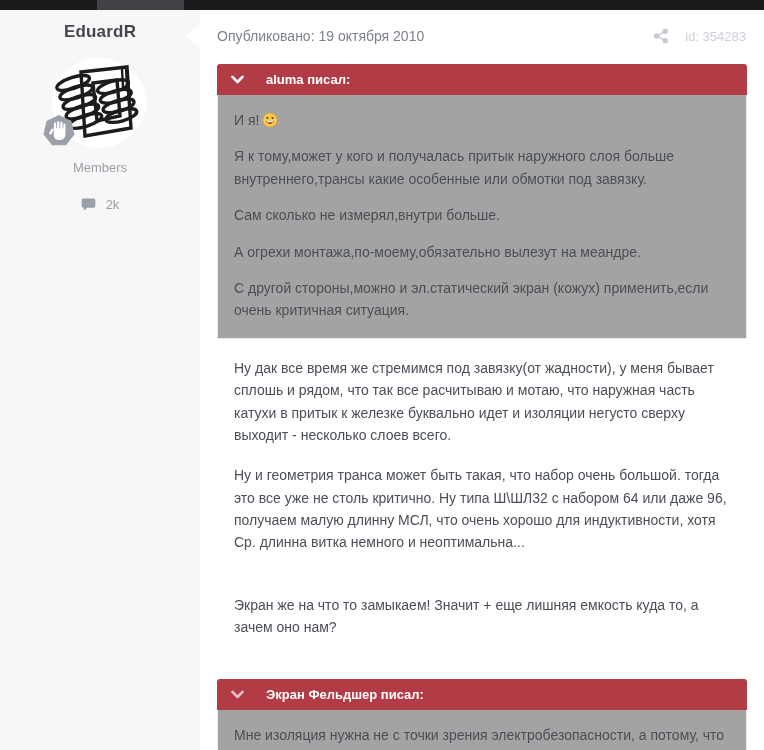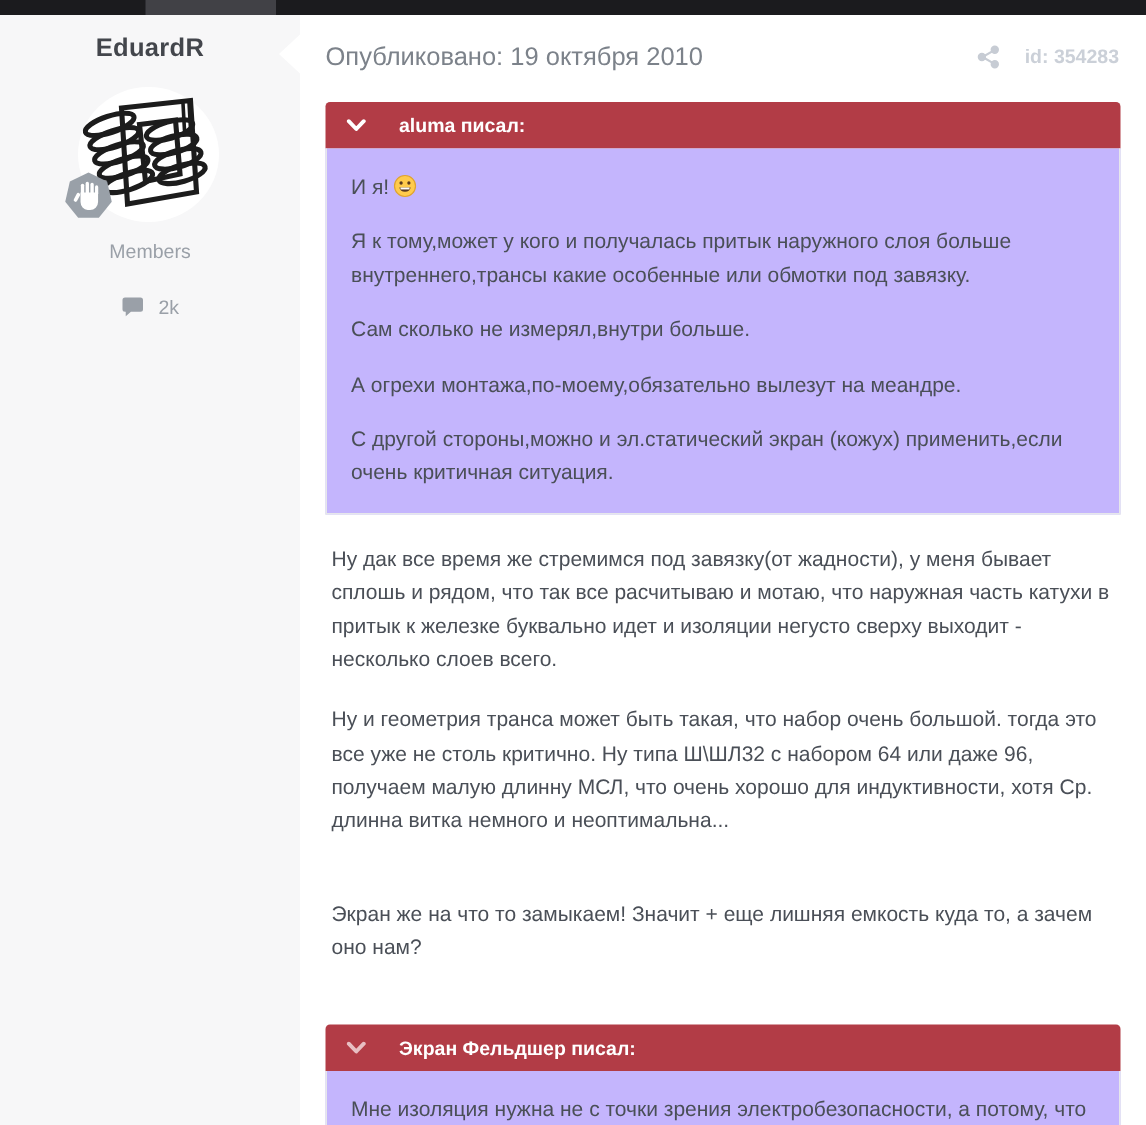--- a/index.html
+++ b/index.html
@@ -21,38 +21,38 @@
   .rank-badge{position:absolute;left:-6px;bottom:4px;width:34px;height:34px;}
   .group-label{margin-top:8px;font-size:13px;color:#9aa0a8;}
   .post-count{margin-top:22px;font-size:13px;color:#9aa0a8;display:flex;align-items:center;justify-content:center;gap:10px;}
 
   
   .content{position:relative;flex:1;background:#ffffff;}
   .notch{position:absolute;left:0;top:13px;width:0;height:0;
     border-top:13px solid transparent;border-bottom:13px solid transparent;border-right:14px solid #ffffff;
     margin-left:-14px;}
   .meta-row{display:flex;justify-content:space-between;align-items:center;padding:18px 18px 0 17px;}
-  .published{font-size:17px;color:#7c828a;}
-  .meta-right{display:flex;align-items:flex-start;gap:16px;font-weight:bold;}
+  .published{font-size:14px;color:#7c828a;}
+  .meta-right{display:flex;align-items:flex-end;gap:16px;}
   .post-id{font-size:13px;color:#cbd0d8;}
   .share-btn{cursor:pointer;line-height:0;}
 
   .quote{margin:20px 17px 0 17px;}
   .quote-header{
     background:#b23c46;border-radius:3px 3px 0 0;padding:8px 14px;
     display:flex;align-items:center;gap:22px;cursor:pointer;
   }
   .quote-author{font-size:13px;font-weight:bold;color:#ffffff;}
   .quote-body{
-    background:#c4b5fd;border:1px solid #e6e7eb;border-top:none;
+    background:#a3a3a3;border:1px solid #e6e7eb;border-top:none;
     padding:14px 16px 2px;font-size:14px;color:#4a4f57;line-height:1.6;
   }
   .quote-body p{margin:0 0 14px;}
   .post-body{padding:0 18px 0 17px;font-size:14px;color:#4a4f57;line-height:1.6;}
-  .post-body p{margin:18px 4px 0;}
+  .post-body p{margin:18px 17px 0;}
   .gap-top{margin-top:40px !important;}
   .quote.second{margin-top:40px;}
   .smiley{display:inline-block;vertical-align:-3px;margin-left:3px;line-height:0;}
 </style>
 </head>
 <body>
 
 <div class="topbar">
   <div class="topbar-segment"></div>
 </div>

